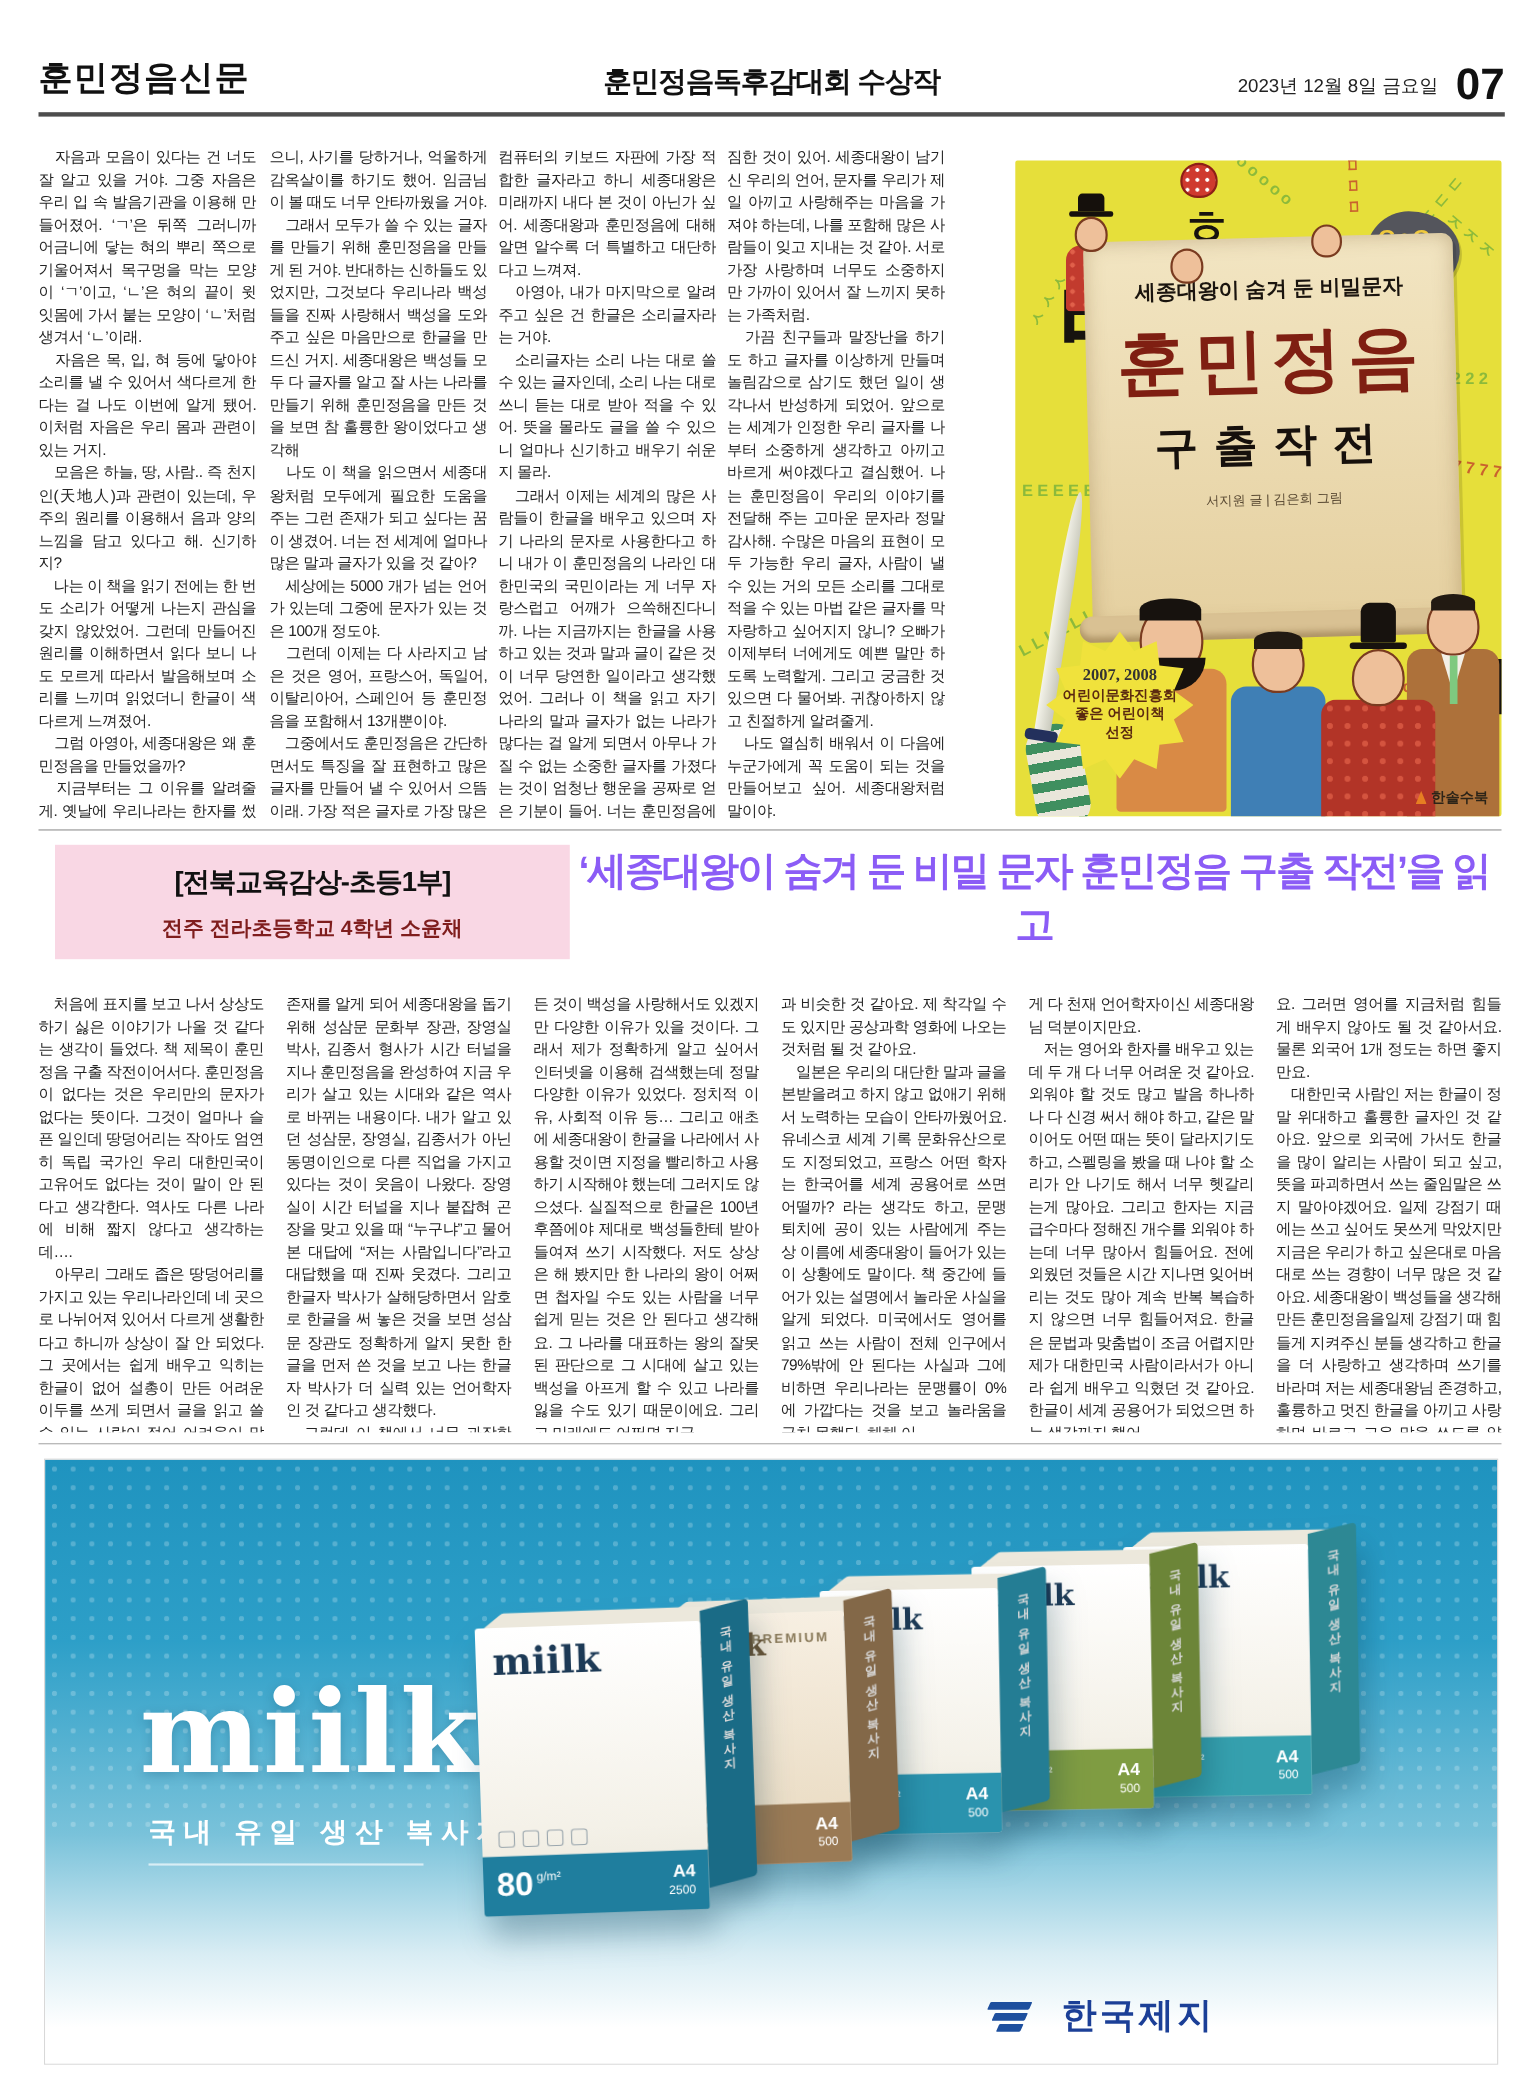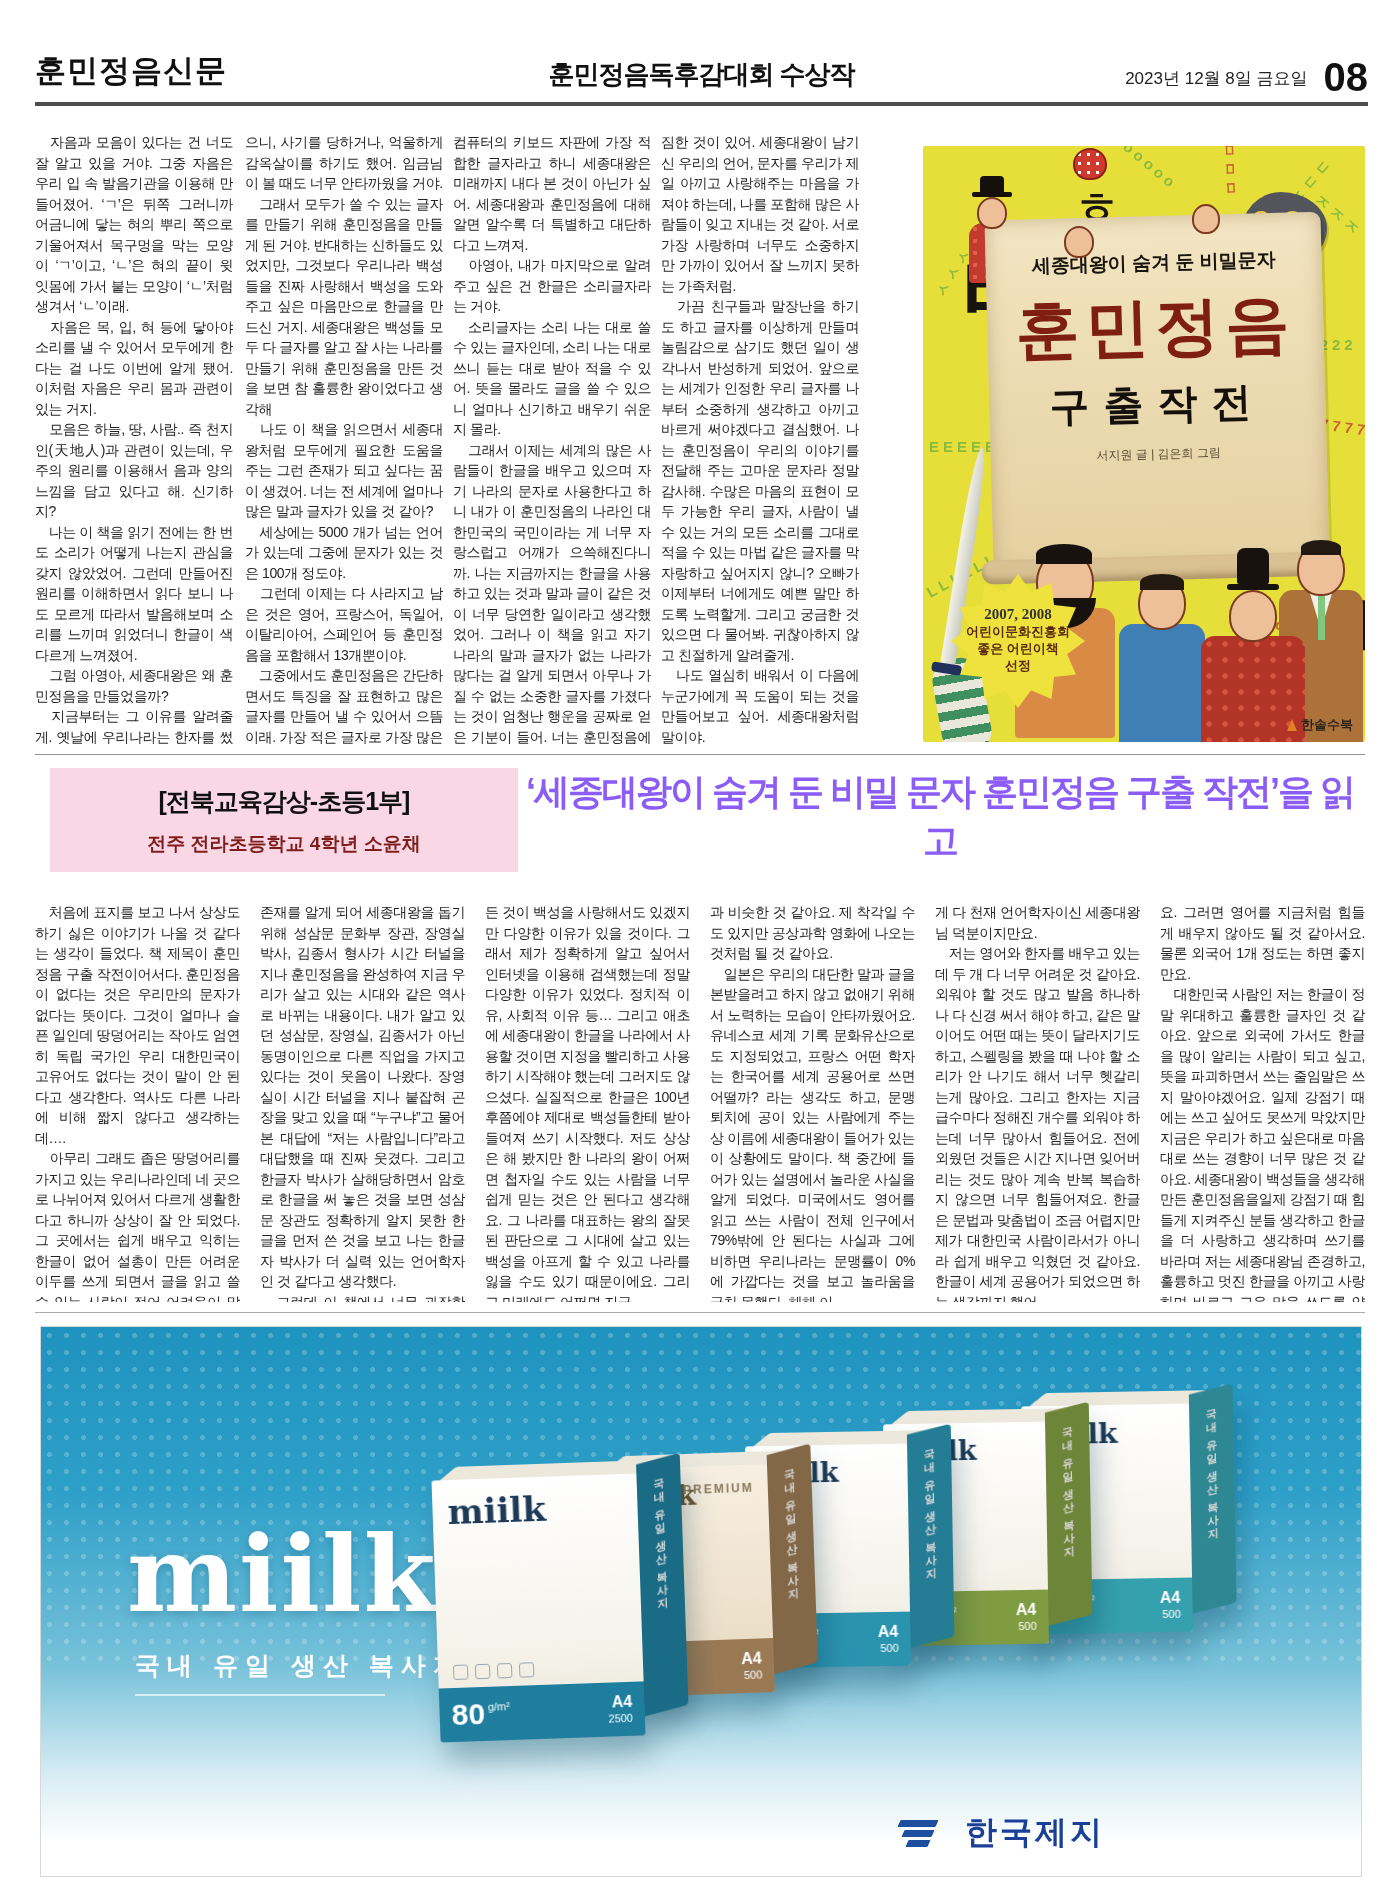--- a/index.html
+++ b/index.html
@@ -149,28 +149,28 @@
 </head>
 <body>
 
 <div class="page">
 
   <div class="hdr">
     <div class="masthead">훈민정음신문</div>
     <div class="sec-title">훈민정음독후감대회 수상작</div>
     <div class="dateline">
       <span class="date-txt">2023년 12월 8일 금요일</span>
-      <span class="page-num">08</span>
+      <span class="page-num">07</span>
     </div>
   </div>
 
   <div class="article1">
     <div class="a1col c1">
         <p>　자음과 모음이 있다는 건 너도 잘 알고 있을 거야. 그중 자음은 우리 입 속 발음기관을 이용해 만들어졌어. ‘ㄱ’은 뒤쪽 그러니까 어금니에 닿는 혀의 뿌리 쪽으로 기울어져서 목구멍을 막는 모양이 ‘ㄱ’이고, ‘ㄴ’은 혀의 끝이 윗 잇몸에 가서 붙는 모양이 ‘ㄴ’처럼 생겨서 ‘ㄴ’이래.</p>
-        <p>　자음은 목, 입, 혀 등에 닿아야 소리를 낼 수 있어서 모두에게 한다는 걸 나도 이번에 알게 됐어. 이처럼 자음은 우리 몸과 관련이 있는 거지.</p>
+        <p>　자음은 목, 입, 혀 등에 닿아야 소리를 낼 수 있어서 색다르게 한다는 걸 나도 이번에 알게 됐어. 이처럼 자음은 우리 몸과 관련이 있는 거지.</p>
         <p>　모음은 하늘, 땅, 사람.. 즉 천지인(天地人)과 관련이 있는데, 우주의 원리를 이용해서 음과 양의 느낌을 담고 있다고 해. 신기하지?</p>
         <p>　나는 이 책을 읽기 전에는 한 번도 소리가 어떻게 나는지 관심을 갖지 않았었어. 그런데 만들어진 원리를 이해하면서 읽다 보니 나도 모르게 따라서 발음해보며 소리를 느끼며 읽었더니 한글이 색다르게 느껴졌어.</p>
         <p>　그럼 아영아, 세종대왕은 왜 훈민정음을 만들었을까?</p>
         <p>　지금부터는 그 이유를 알려줄게. 옛날에 우리나라는 한자를 썼는데 너무 어려워서 양반들만 글자를 알았어. 대부분의 우리 백성들은 한자를 알지 못해서 자기 이름도 못 적</p>
       </div>
     <div class="a1col c2">
         <p>으니, 사기를 당하거나, 억울하게 감옥살이를 하기도 했어. 임금님이 볼 때도 너무 안타까웠을 거야.</p>
         <p>　그래서 모두가 쓸 수 있는 글자를 만들기 위해 훈민정음을 만들게 된 거야. 반대하는 신하들도 있었지만, 그것보다 우리나라 백성들을 진짜 사랑해서 백성을 도와주고 싶은 마음만으로 한글을 만드신 거지. 세종대왕은 백성들 모두 다 글자를 알고 잘 사는 나라를 만들기 위해 훈민정음을 만든 것을 보면 참 훌륭한 왕이었다고 생각해</p>
         <p>　나도 이 책을 읽으면서 세종대왕처럼 모두에게 필요한 도움을 주는 그런 존재가 되고 싶다는 꿈이 생겼어. 너는 전 세계에 얼마나 많은 말과 글자가 있을 것 같아?</p>
         <p>　세상에는 5000 개가 넘는 언어가 있는데 그중에 문자가 있는 것은 100개 정도야.</p>

